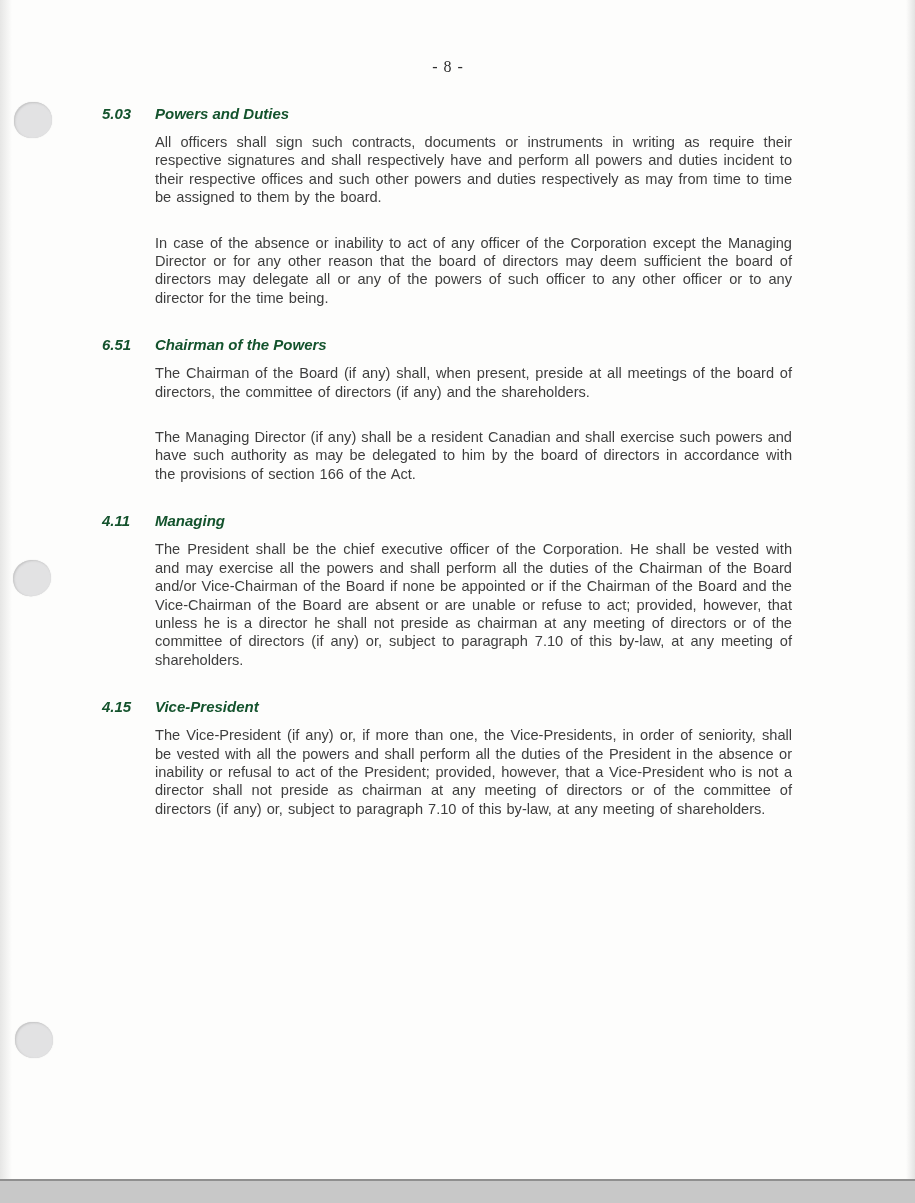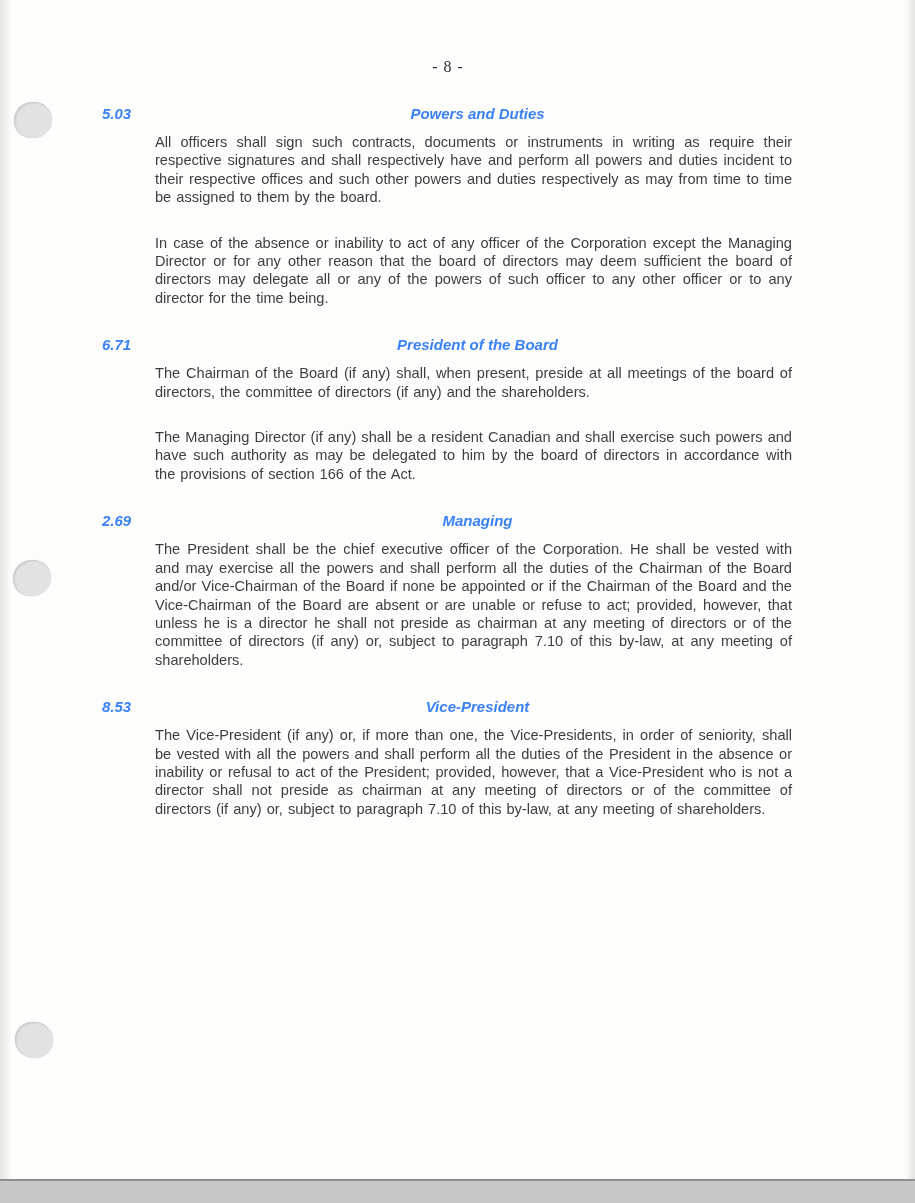--- a/index.html
+++ b/index.html
@@ -71,29 +71,28 @@
   }
 
   .section {
     margin-top: 27px;
   }
   .section-head {
     display: flex;
     font-weight: bold;
     font-style: italic;
     font-size: 15px;
-    color: #3b82f6;
+    color: #14532d;
     margin-top: 29px;
   }
   .sec-num {
     flex: 0 0 53px;
   }
   .sec-title {
     flex: 1;
-    text-align: center;
   }
   .sec-body {
     margin: 11px 8px 0 53px;
     font-size: 14.6px;
     line-height: 18.4px;
     text-align: justify;
     color: #3e3e3e;
     word-spacing: 1px;
   }
 </style>
@@ -118,44 +117,44 @@
     </div>
     <p class="sec-body">All officers shall sign such contracts, documents or instruments in writing as require their respective signatures and shall respectively have and perform all powers and duties incident to their respective offices and such other powers and duties respectively as may from time to time be assigned to them by the board.</p>
   </div>
 
   <div class="section">
     <p class="sec-body">In case of the absence or inability to act of any officer of the Corporation except the Managing Director or for any other reason that the board of directors may deem sufficient the board of directors may delegate all or any of the powers of such officer to any other officer or to any director for the time being.</p>
   </div>
 
   <div class="section">
     <div class="section-head">
-      <span class="sec-num">6.71</span>
-      <span class="sec-title">President of the Board</span>
+      <span class="sec-num">6.51</span>
+      <span class="sec-title">Chairman of the Powers</span>
     </div>
     <p class="sec-body">The Chairman of the Board (if any) shall, when present, preside at all meetings of the board of directors, the committee of directors (if any) and the shareholders.</p>
   </div>
 
   <div class="section">
   </div>
 
   <div class="section">
     <p class="sec-body">The Managing Director (if any) shall be a resident Canadian and shall exercise such powers and have such authority as may be delegated to him by the board of directors in accordance with the provisions of section 166 of the Act.</p>
   </div>
 
   <div class="section">
     <div class="section-head">
-      <span class="sec-num">2.69</span>
+      <span class="sec-num">4.11</span>
       <span class="sec-title">Managing</span>
     </div>
     <p class="sec-body">The President shall be the chief executive officer of the Corporation.  He shall be vested with and may exercise all the powers and shall perform all the duties of the Chairman of the Board and/or Vice-Chairman of the Board if none be appointed or if the Chairman of the Board and the Vice-Chairman of the Board are absent or are unable or refuse to act; provided, however, that unless he is a director he shall not preside as chairman at any meeting of directors or of the committee of directors (if any) or, subject to paragraph 7.10 of this by-law, at any meeting of shareholders.</p>
   </div>
 
   <div class="section">
     <div class="section-head">
-      <span class="sec-num">8.53</span>
+      <span class="sec-num">4.15</span>
       <span class="sec-title">Vice-President</span>
     </div>
     <p class="sec-body">The Vice-President (if any) or, if more than one, the Vice-Presidents, in order of seniority, shall be vested with all the powers and shall perform all the duties of the President in the absence or inability or refusal to act of the President; provided, however, that a Vice-President who is not a director shall not preside as chairman at any meeting of directors or of the committee of directors (if any) or, subject to paragraph 7.10 of this by-law, at any meeting of shareholders.</p>
   </div>
 
 </div>
 
 <div class="scanner-bed"></div>
 
 </body></html>

